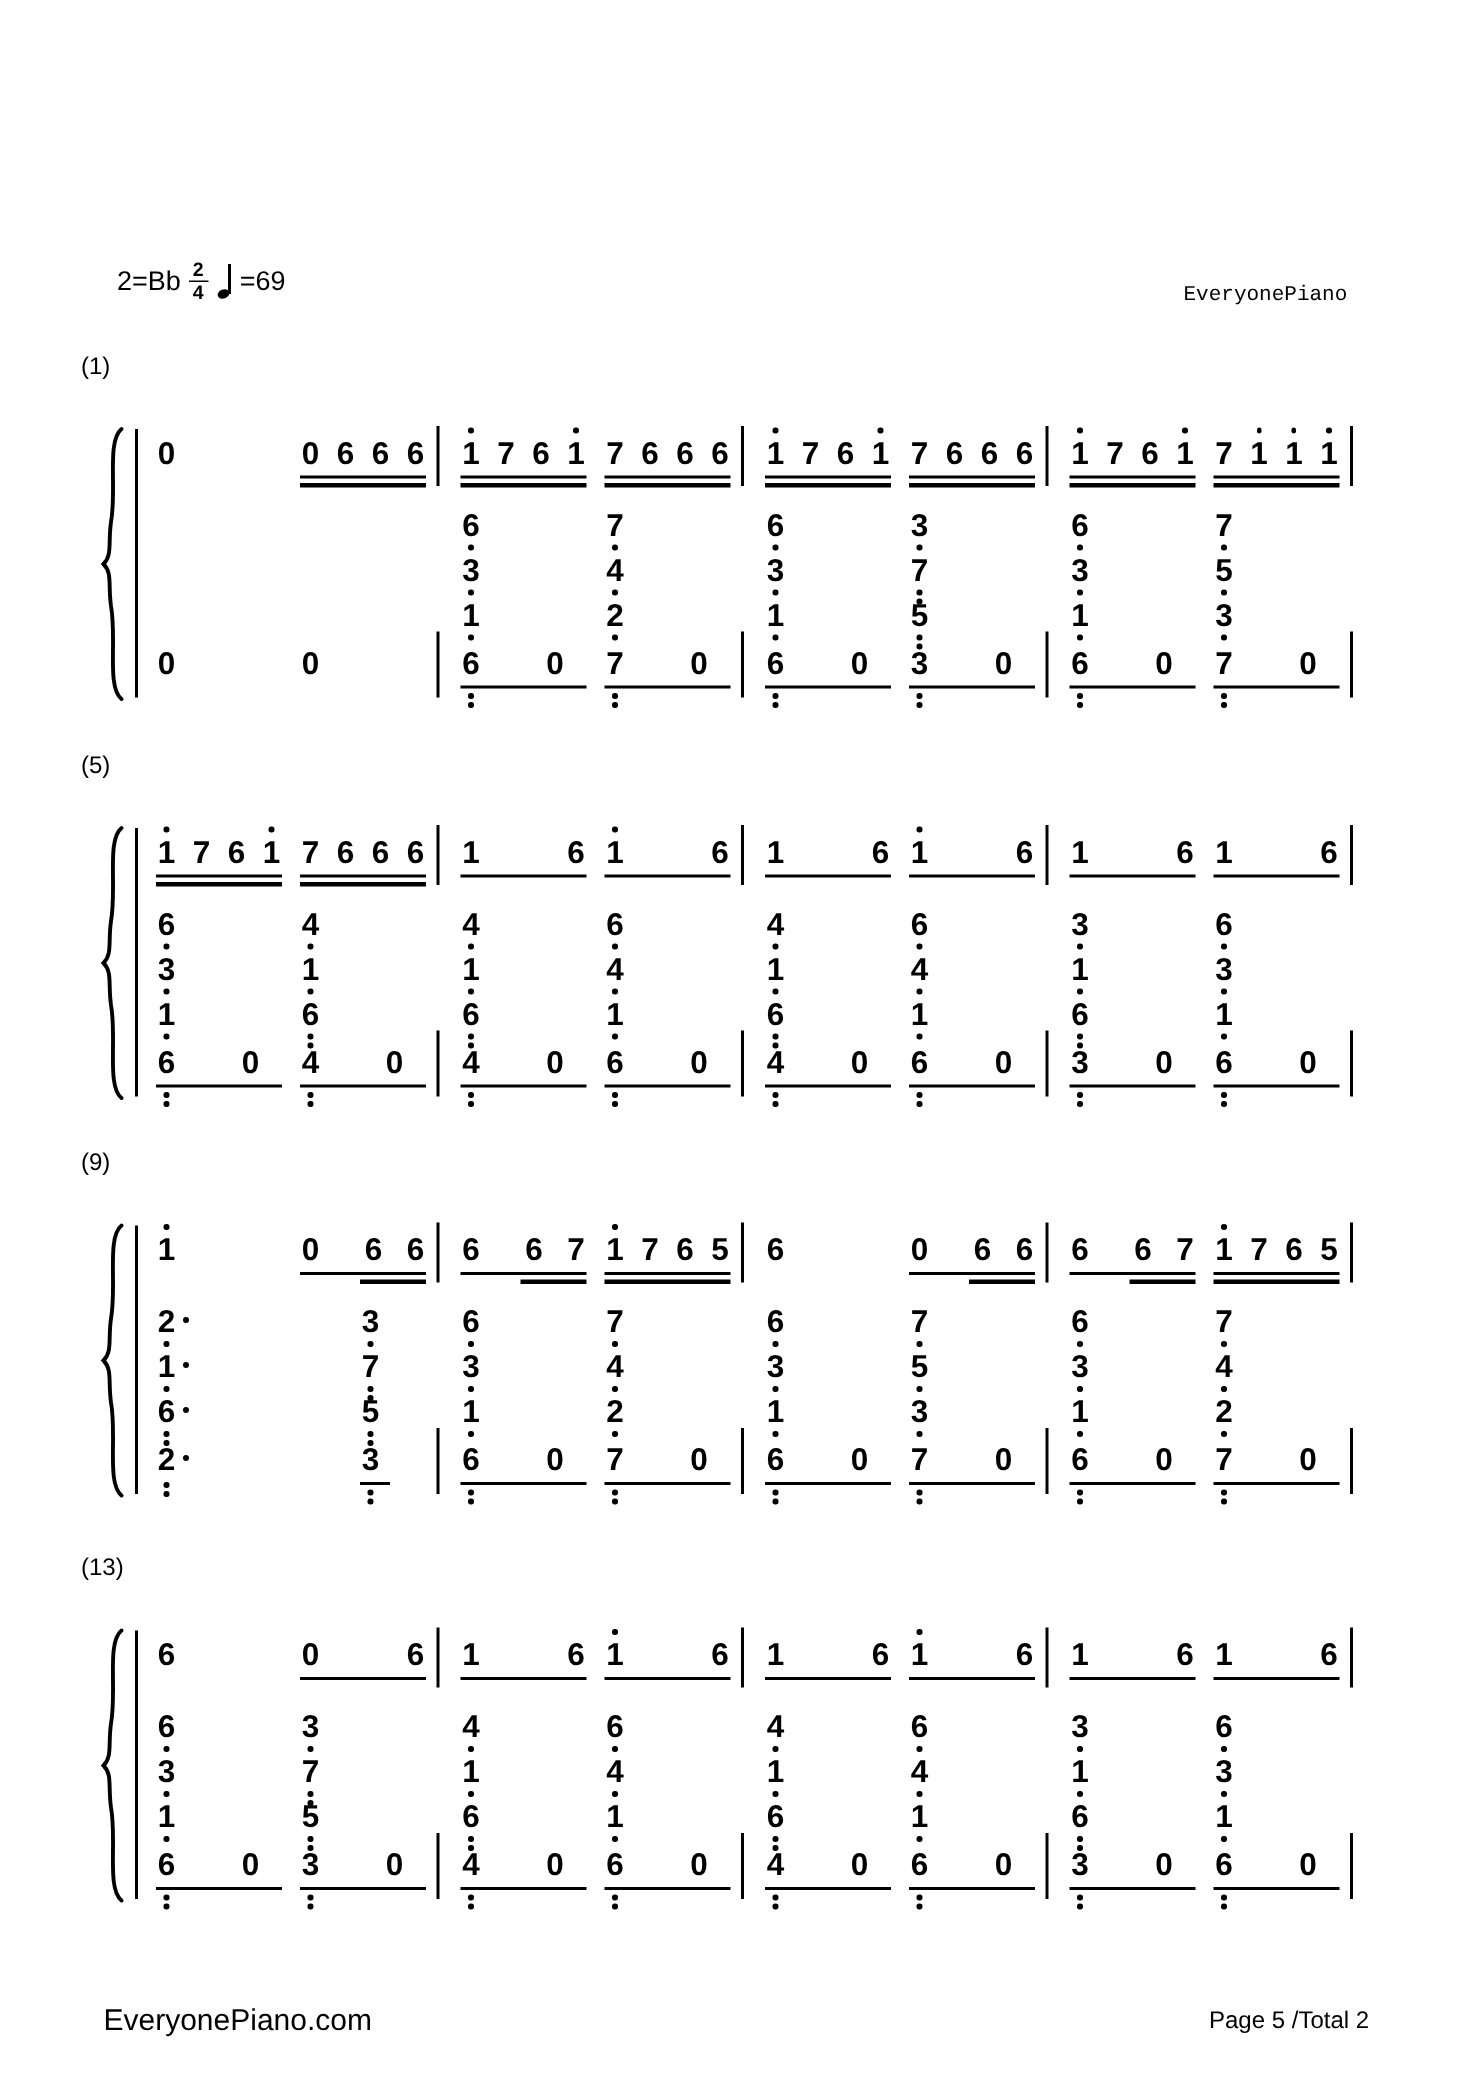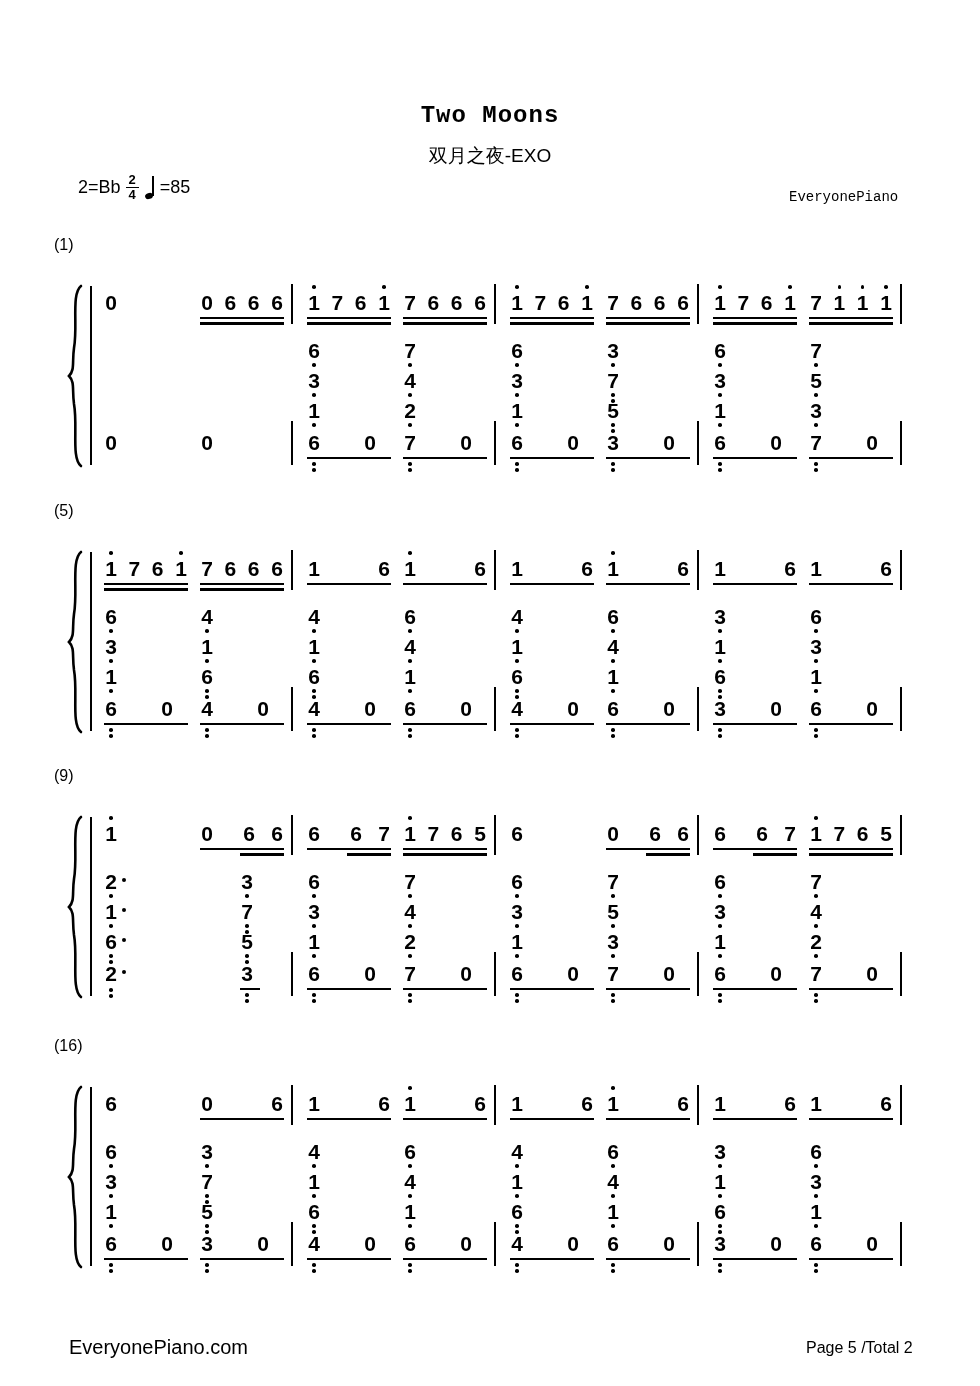--- a/index.html
+++ b/index.html
@@ -48,34 +48,32 @@
   .bpair{position:absolute;top:92px;left:0;height:44px;}
   .bpair .bassnote{position:absolute;left:0;top:0;}
   .bpair .restnote{position:absolute;left:56px;top:0;}
   .bbeam{position:absolute;left:0;top:25px;height:2.4px;background:#000;}
   .bdots{position:absolute;left:5px;display:flex;flex-direction:column;align-items:center;gap:2.5px;width:4px;}
 </style>
 </head>
 <body>
 
 <div class="page">
-  <div class="title">Two Moons</div>
-  <div class="subtitle">双月之夜-EXO</div>
 
   <div class="tempo">
     <span>2=Bb</span>
     <span class="frac">
       <span class="num">2</span>
       <span class="den">4</span>
     </span>
     <span class="qnote">
       <span class="head"></span>
       <span class="stem"></span>
     </span>
-    <span>=85</span>
+    <span>=69</span>
   </div>
 
   <div class="brand">EveryonePiano</div>
 
   <div>
       <div class="system" style="top: 284px;">
         <svg width="18" height="184" viewBox="0 0 18 184" class="brace">
           <path d="M15 2 C5 10, 12 42, 8 64 C6 78, 9 86, 3 92 C9 98, 6 106, 8 120 C12 142, 5 174, 15 182" fill="none" stroke="#000" stroke-width="2.6" stroke-linecap="round"></path>
         </svg>
         <div class="startline"></div>
@@ -1140,14 +1138,14 @@
           <div class="bar-bot"></div>
         </div>
       </div>
     </div>
 
   <div class="footer-site">EveryonePiano.com</div>
   <div class="footer-page">Page 5 /Total 2</div>
 <div class="syslabel" style="top: 236px;">(1)</div>
     <div class="syslabel" style="top: 502px;">(5)</div>
     <div class="syslabel" style="top: 767px;">(9)</div>
-    <div class="syslabel" style="top: 1037px;">(16)</div>
+    <div class="syslabel" style="top: 1037px;">(13)</div>
   </div>
 
 </body></html>

